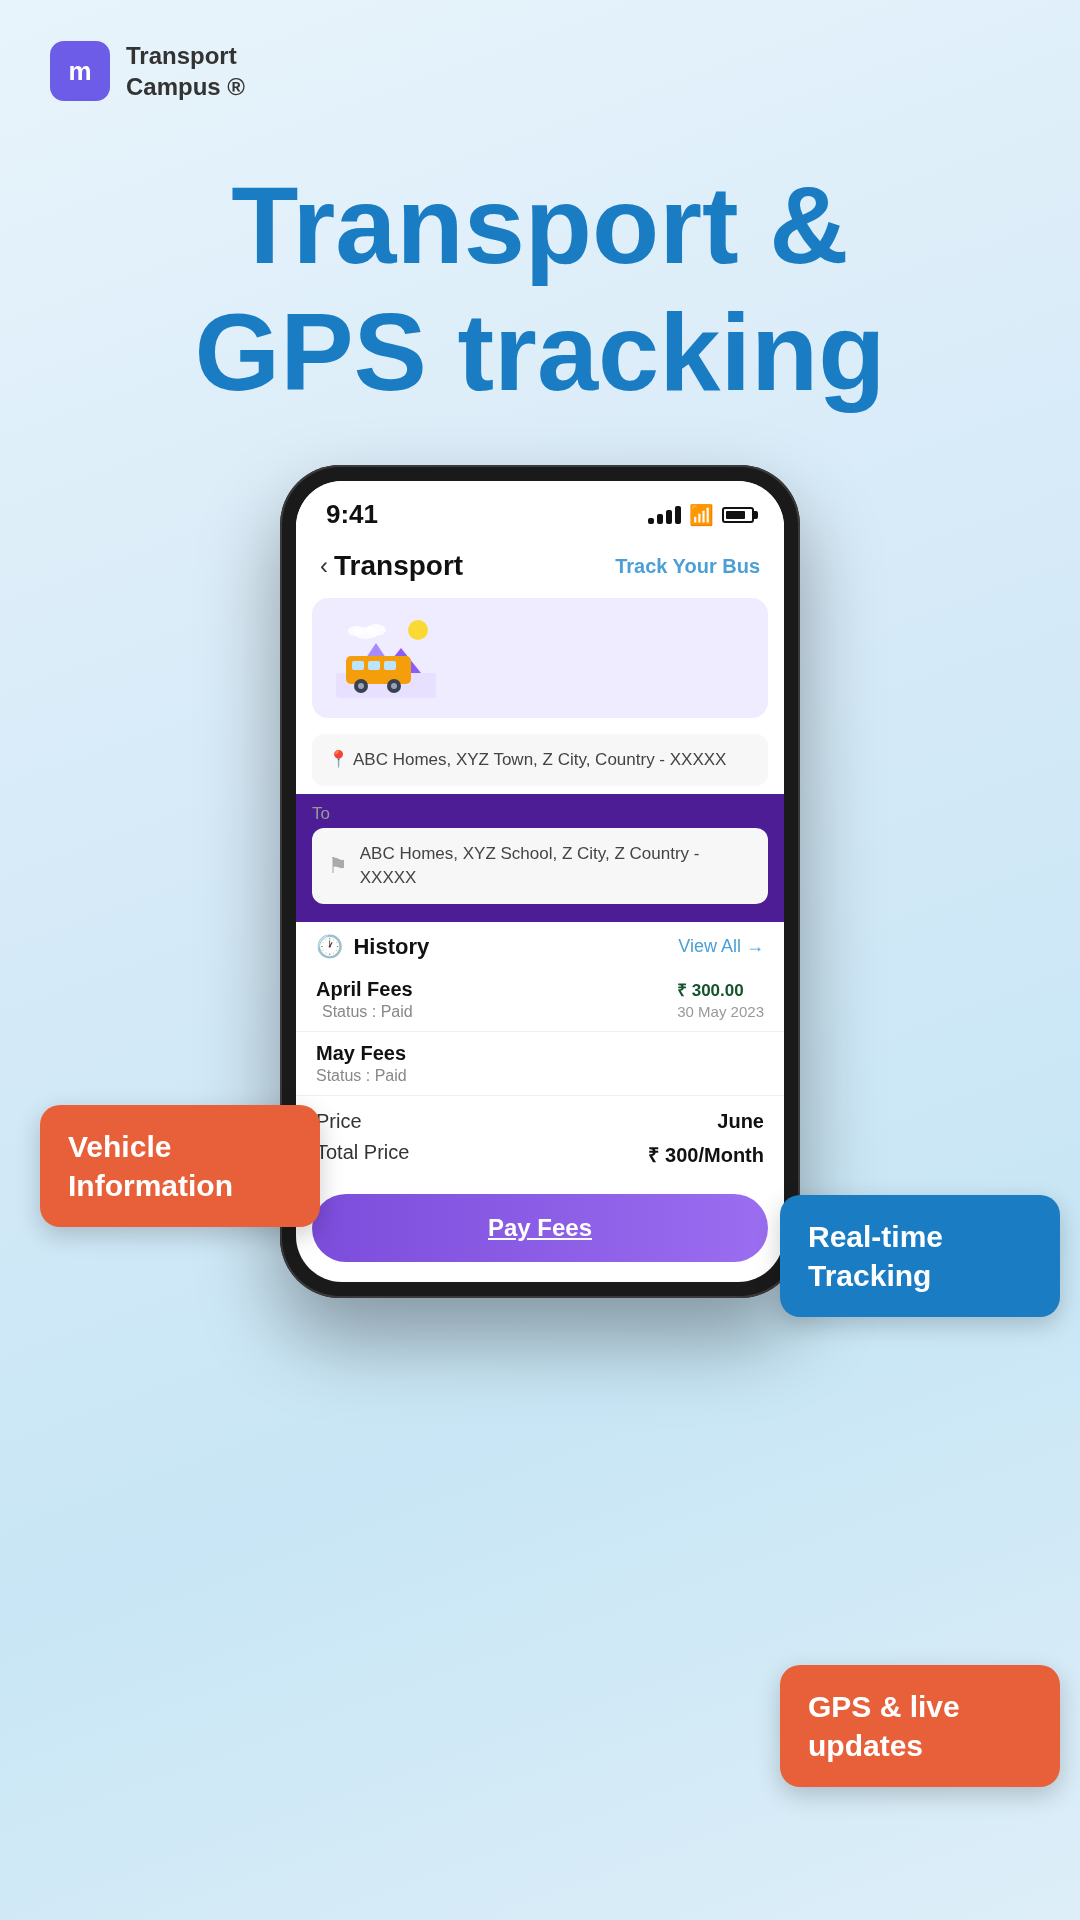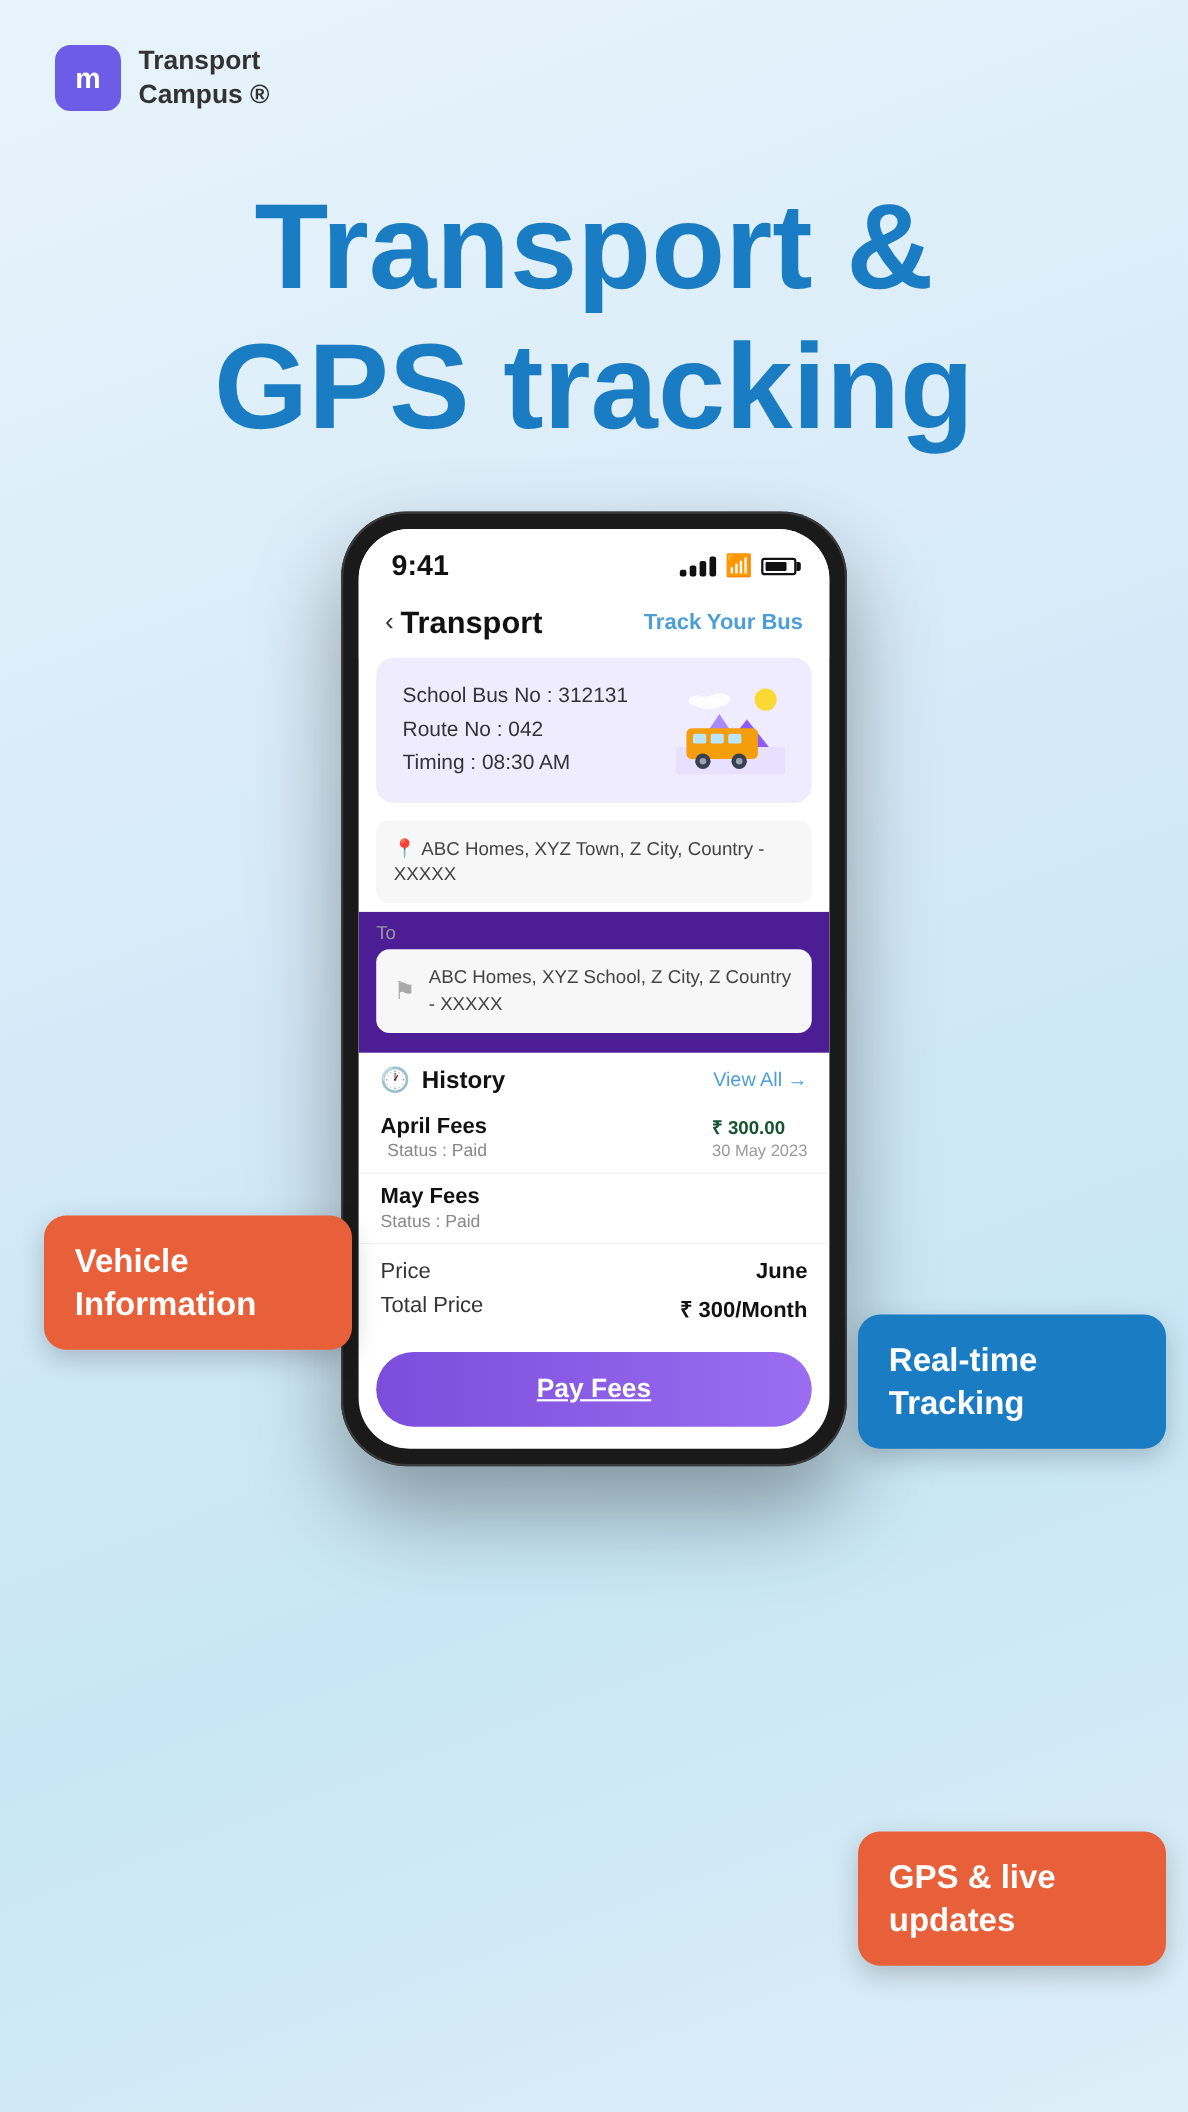--- a/index.html
+++ b/index.html
@@ -44,21 +44,21 @@
     
     .phone-wrapper {
       display: flex;
       justify-content: center;
       align-items: flex-start;
       position: relative;
       margin-top: 20px;
     }
 
     .phone-outer {
-      width: 460px;
+      width: 520px;
       background: #1a1a1a;
       border-radius: 60px;
       padding: 16px;
       box-shadow: 0 40px 80px rgba(0,0,0,0.35), inset 0 0 0 2px #3a3a3a;
       position: relative;
     }
 
     .phone-inner {
       background: #fff;
       border-radius: 46px;
@@ -332,31 +332,20 @@
       <div class="app-header">
         <div class="back-btn">
           <span class="back-arrow">‹</span>
           <span class="app-title">Transport</span>
         </div>
         <span class="track-link">Track Your Bus</span>
       </div>
 
       
       <div class="bus-info-card">
-        <div class="bus-info-text">
-          <p>
-            <span>School Bus No : </span><span>312131</span>
-          </p>
-          <p>
-            <span>Route No : </span><span>042</span>
-          </p>
-          <p>
-            <span>Timing : </span><span>08:30 AM</span>
-          </p>
-        </div>
 
         <div class="bus-illustration">
           <svg viewBox="0 0 100 80" width="100" height="80">
 
             <circle cx="82" cy="12" r="10" fill="#f9d71c" opacity="0.9"></circle>
 
             <polygon points="20,55 40,25 60,55" fill="#a78bfa"></polygon>
             <polygon points="45,55 65,30 85,55" fill="#8b5cf6"></polygon>
 
             <rect x="0" y="55" width="100" height="25" fill="#e8e0ff" rx="3"></rect>

